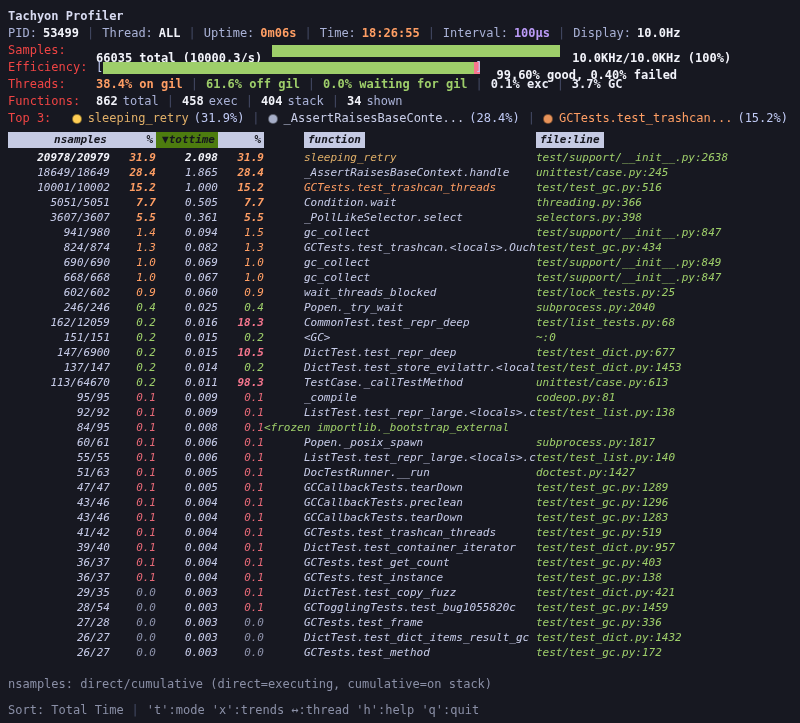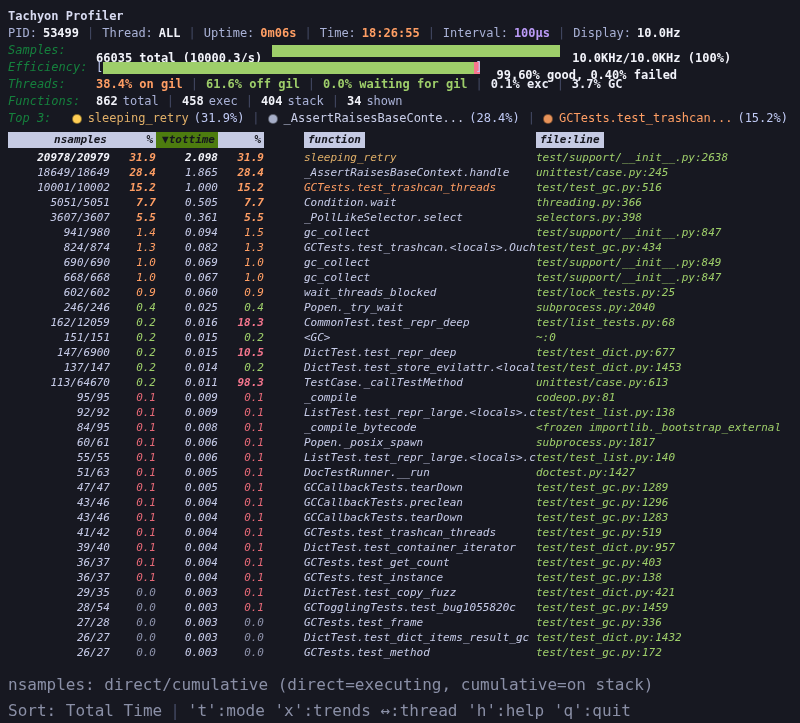--- a/index.html
+++ b/index.html
@@ -5,21 +5,21 @@
   html,body{margin:0;padding:0;background:#0d0e13;}
   .screen{
     width:800px;height:723px;box-sizing:border-box;
     background:#171821;color:#c0caf5;
     font-family:"DejaVu Sans Mono","Liberation Mono",monospace;
     font-size:12px;padding:8px 12px 0 8px;overflow:hidden;position:relative;
   }
   .line{height:17px;line-height:17px;display:flex;align-items:center;white-space:pre;}
   .title{font-weight:bold;color:#d7daf0;}
   .lbl{color:#a9b1d6;}
-  .lblw{color:#15803d;display:inline-block;width:88px;font-style:italic;}
+  .lblw{color:#ef4444;display:inline-block;width:88px;}
   .val{color:#f2f3fa;font-weight:bold;margin-top:16px;}
   .v-orange{color:#ff9e64;font-weight:bold;}
   .v-purple{color:#bb9af7;font-weight:bold;}
   .kv .lbl{margin-right:6px;}
   .sep{color:#454b66;margin:0 8px;}
   .ml{margin-left:5px;}
   .c-orange{color:#ff9e64;font-weight:bold;}
   .c-green{color:#9ece6a;font-weight:bold;}
   .c-white{color:#eceef8;font-weight:bold;}
   .bar{display:inline-block;height:12px;background:#232636;font-size:0;line-height:0;}
@@ -58,21 +58,21 @@
   .p-ob{color:#ff9e64;font-weight:bold;}
   .p-o{color:#ff9e64;}
   .p-g{color:#9ece6a;}
   .p-r{color:#e46876;}
   .p-rb{color:#f7768e;font-weight:bold;}
   .p-d{color:#8b90a8;}
   .f-y{color:#e0af68;}
   .f-o{color:#ff9e64;}
   .bold-white{color:#f3f4fb;font-weight:bold;}
 
-  .footer{color:#8a8fa6;font-size:16px;line-height:17px;white-space:pre;display:flex;}
+  .footer{color:#8a8fa6;font-size:12px;line-height:17px;white-space:pre;display:flex;}
   .footer1{margin-top:16px;}
   .footer2{margin-top:9px;}
 </style>
 </head>
 <body>
 
 <div class="screen">
 
   <div class="line title">Tachyon Profiler</div>
 
@@ -141,21 +141,21 @@
         <div class="trow"><span class="tcell c-ns">668/668</span><span class="tcell c-p1 p-o">1.0</span><span class="tcell c-tt">0.067</span><span class="tcell c-p2 p-o">1.0</span><span class="tcell c-fn ">gc_collect</span><span class="tcell c-fl">test/support/__init__.py:847</span></div>
         <div class="trow"><span class="tcell c-ns">602/602</span><span class="tcell c-p1 p-o">0.9</span><span class="tcell c-tt">0.060</span><span class="tcell c-p2 p-o">0.9</span><span class="tcell c-fn ">wait_threads_blocked</span><span class="tcell c-fl">test/lock_tests.py:25</span></div>
         <div class="trow"><span class="tcell c-ns">246/246</span><span class="tcell c-p1 p-g">0.4</span><span class="tcell c-tt">0.025</span><span class="tcell c-p2 p-g">0.4</span><span class="tcell c-fn ">Popen._try_wait</span><span class="tcell c-fl">subprocess.py:2040</span></div>
         <div class="trow"><span class="tcell c-ns">162/12059</span><span class="tcell c-p1 p-g">0.2</span><span class="tcell c-tt">0.016</span><span class="tcell c-p2 p-rb">18.3</span><span class="tcell c-fn ">CommonTest.test_repr_deep</span><span class="tcell c-fl">test/list_tests.py:68</span></div>
         <div class="trow"><span class="tcell c-ns">151/151</span><span class="tcell c-p1 p-g">0.2</span><span class="tcell c-tt">0.015</span><span class="tcell c-p2 p-g">0.2</span><span class="tcell c-fn ">&lt;GC&gt;</span><span class="tcell c-fl">~:0</span></div>
         <div class="trow"><span class="tcell c-ns">147/6900</span><span class="tcell c-p1 p-g">0.2</span><span class="tcell c-tt">0.015</span><span class="tcell c-p2 p-rb">10.5</span><span class="tcell c-fn ">DictTest.test_repr_deep</span><span class="tcell c-fl">test/test_dict.py:677</span></div>
         <div class="trow"><span class="tcell c-ns">137/147</span><span class="tcell c-p1 p-g">0.2</span><span class="tcell c-tt">0.014</span><span class="tcell c-p2 p-g">0.2</span><span class="tcell c-fn ">DictTest.test_store_evilattr.&lt;locals...</span><span class="tcell c-fl">test/test_dict.py:1453</span></div>
         <div class="trow"><span class="tcell c-ns">113/64670</span><span class="tcell c-p1 p-g">0.2</span><span class="tcell c-tt">0.011</span><span class="tcell c-p2 p-rb">98.3</span><span class="tcell c-fn ">TestCase._callTestMethod</span><span class="tcell c-fl">unittest/case.py:613</span></div>
         <div class="trow"><span class="tcell c-ns">95/95</span><span class="tcell c-p1 p-r">0.1</span><span class="tcell c-tt">0.009</span><span class="tcell c-p2 p-r">0.1</span><span class="tcell c-fn ">_compile</span><span class="tcell c-fl">codeop.py:81</span></div>
         <div class="trow"><span class="tcell c-ns">92/92</span><span class="tcell c-p1 p-r">0.1</span><span class="tcell c-tt">0.009</span><span class="tcell c-p2 p-r">0.1</span><span class="tcell c-fn ">ListTest.test_repr_large.&lt;locals&gt;.check</span><span class="tcell c-fl">test/test_list.py:138</span></div>
-        <div class="trow"><span class="tcell c-ns">84/95</span><span class="tcell c-p1 p-r">0.1</span><span class="tcell c-tt">0.008</span><span class="tcell c-p2 p-r">0.1</span><span class="tcell c-fn ">_compile_bytecode</span><span class="tcell c-fl">&lt;frozen importlib._bootstrap_external</span></div>
+        <div class="trow"><span class="tcell c-ns">84/95</span><span class="tcell c-p1 p-r">0.1</span><span class="tcell c-tt">0.008</span><span class="tcell c-p2 p-r">0.1</span><span class="tcell c-fl">&lt;frozen importlib._bootstrap_external</span></div>
         <div class="trow"><span class="tcell c-ns">60/61</span><span class="tcell c-p1 p-r">0.1</span><span class="tcell c-tt">0.006</span><span class="tcell c-p2 p-r">0.1</span><span class="tcell c-fn ">Popen._posix_spawn</span><span class="tcell c-fl">subprocess.py:1817</span></div>
         <div class="trow"><span class="tcell c-ns">55/55</span><span class="tcell c-p1 p-r">0.1</span><span class="tcell c-tt">0.006</span><span class="tcell c-p2 p-r">0.1</span><span class="tcell c-fn ">ListTest.test_repr_large.&lt;locals&gt;.check</span><span class="tcell c-fl">test/test_list.py:140</span></div>
         <div class="trow"><span class="tcell c-ns">51/63</span><span class="tcell c-p1 p-r">0.1</span><span class="tcell c-tt">0.005</span><span class="tcell c-p2 p-r">0.1</span><span class="tcell c-fn ">DocTestRunner.__run</span><span class="tcell c-fl">doctest.py:1427</span></div>
         <div class="trow"><span class="tcell c-ns">47/47</span><span class="tcell c-p1 p-r">0.1</span><span class="tcell c-tt">0.005</span><span class="tcell c-p2 p-r">0.1</span><span class="tcell c-fn ">GCCallbackTests.tearDown</span><span class="tcell c-fl">test/test_gc.py:1289</span></div>
         <div class="trow"><span class="tcell c-ns">43/46</span><span class="tcell c-p1 p-r">0.1</span><span class="tcell c-tt">0.004</span><span class="tcell c-p2 p-r">0.1</span><span class="tcell c-fn ">GCCallbackTests.preclean</span><span class="tcell c-fl">test/test_gc.py:1296</span></div>
         <div class="trow"><span class="tcell c-ns">43/46</span><span class="tcell c-p1 p-r">0.1</span><span class="tcell c-tt">0.004</span><span class="tcell c-p2 p-r">0.1</span><span class="tcell c-fn ">GCCallbackTests.tearDown</span><span class="tcell c-fl">test/test_gc.py:1283</span></div>
         <div class="trow"><span class="tcell c-ns">41/42</span><span class="tcell c-p1 p-r">0.1</span><span class="tcell c-tt">0.004</span><span class="tcell c-p2 p-r">0.1</span><span class="tcell c-fn ">GCTests.test_trashcan_threads</span><span class="tcell c-fl">test/test_gc.py:519</span></div>
         <div class="trow"><span class="tcell c-ns">39/40</span><span class="tcell c-p1 p-r">0.1</span><span class="tcell c-tt">0.004</span><span class="tcell c-p2 p-r">0.1</span><span class="tcell c-fn ">DictTest.test_container_iterator</span><span class="tcell c-fl">test/test_dict.py:957</span></div>
         <div class="trow"><span class="tcell c-ns">36/37</span><span class="tcell c-p1 p-r">0.1</span><span class="tcell c-tt">0.004</span><span class="tcell c-p2 p-r">0.1</span><span class="tcell c-fn ">GCTests.test_get_count</span><span class="tcell c-fl">test/test_gc.py:403</span></div>
         <div class="trow"><span class="tcell c-ns">36/37</span><span class="tcell c-p1 p-r">0.1</span><span class="tcell c-tt">0.004</span><span class="tcell c-p2 p-r">0.1</span><span class="tcell c-fn ">GCTests.test_instance</span><span class="tcell c-fl">test/test_gc.py:138</span></div>

